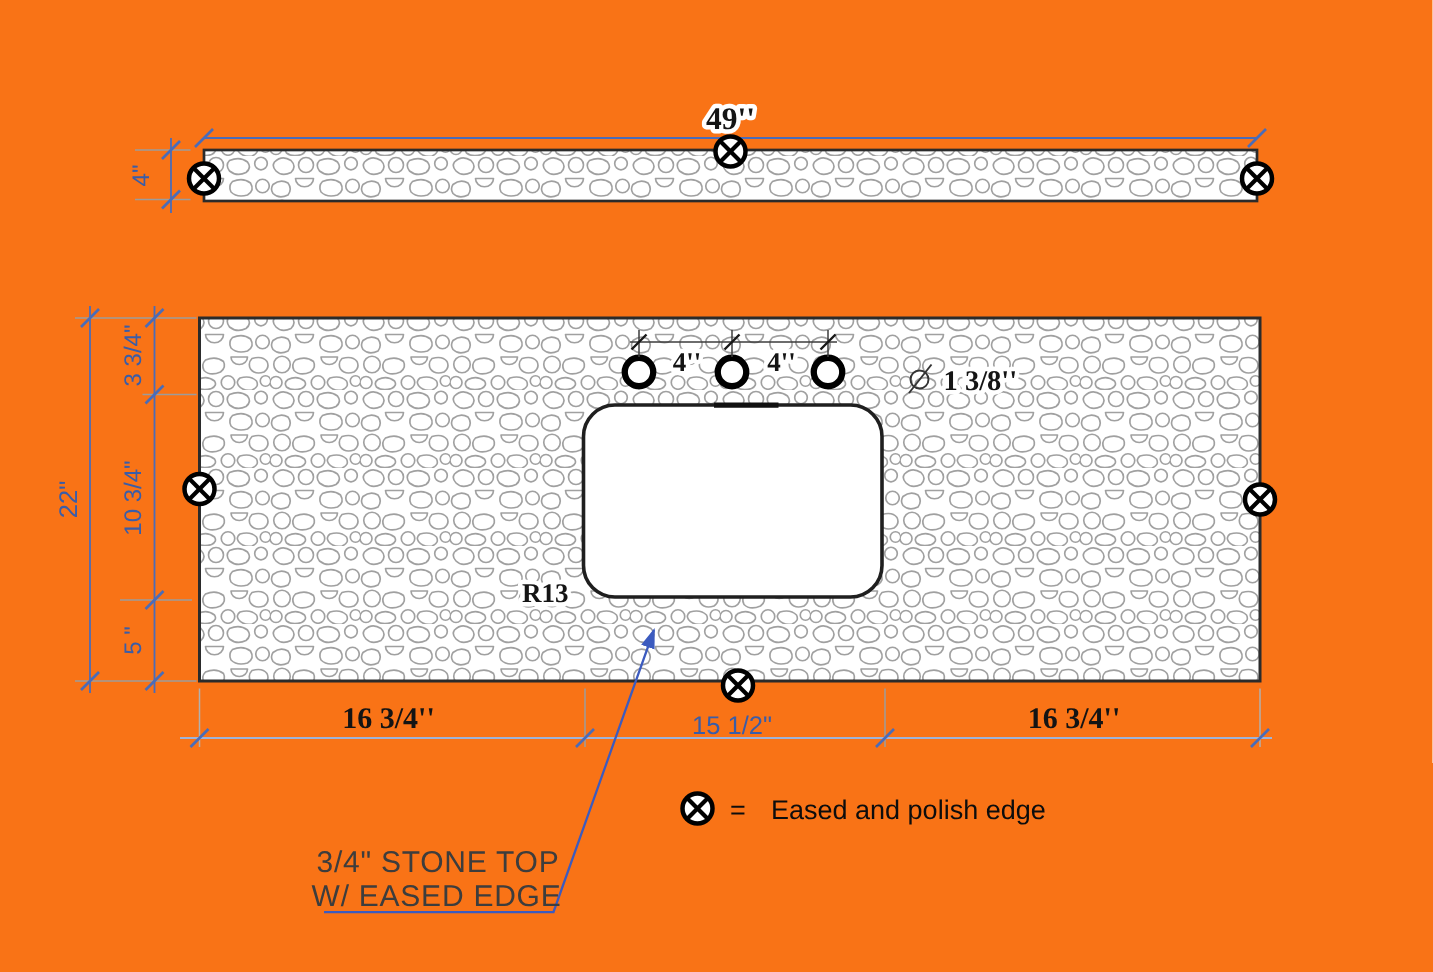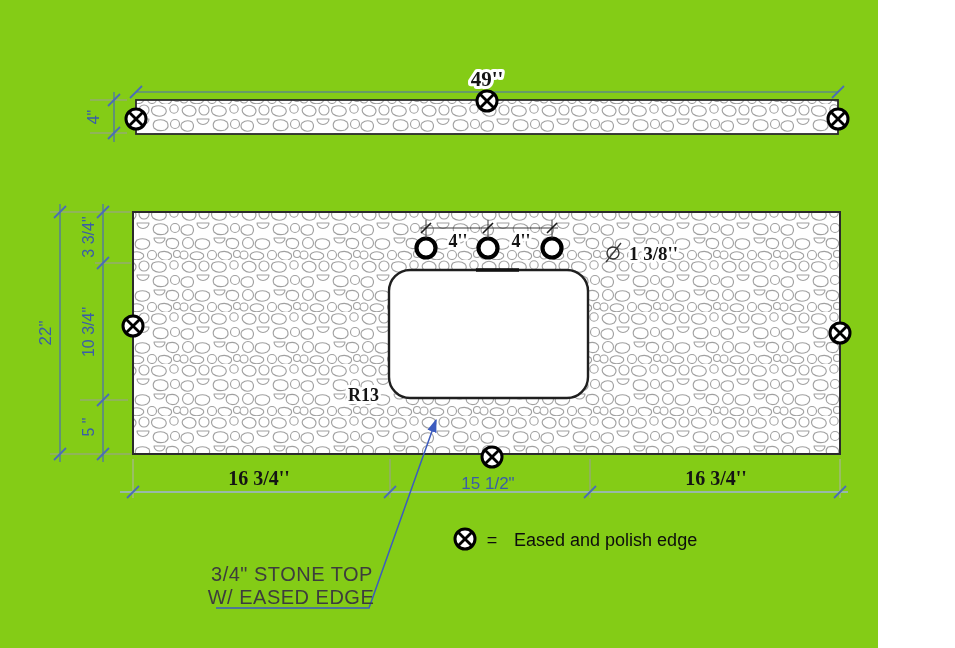--- a/index.html
+++ b/index.html
@@ -1,16 +1,16 @@
 <!DOCTYPE html>
 <html><head>
 <meta charset="utf-8">
 <style>
   html,body{margin:0;padding:0;background:#ffffff;}
-  .stage{width:878px;height:648px;position:relative;background:#84cc16;overflow:hidden;}
+  .stage{width:955px;height:648px;position:relative;background:#f97316;overflow:hidden;}
   svg{display:block;}
   text{font-family:"Liberation Sans",sans-serif;}
   .dim-serif{font-family:"Liberation Serif",serif;font-weight:700;fill:#141414;}
   .dim-blue{font-family:"Liberation Sans",sans-serif;fill:#3a5da8;}
   .halo{paint-order:stroke;stroke:#ffffff;stroke-width:6px;stroke-linejoin:round;}
   .note-text{fill:#3d3d3d;font-size:20px;letter-spacing:0.5px;}
   .legend-text{fill:#0d0d0d;font-size:18px;}
 </style>
 </head>
 <body>

